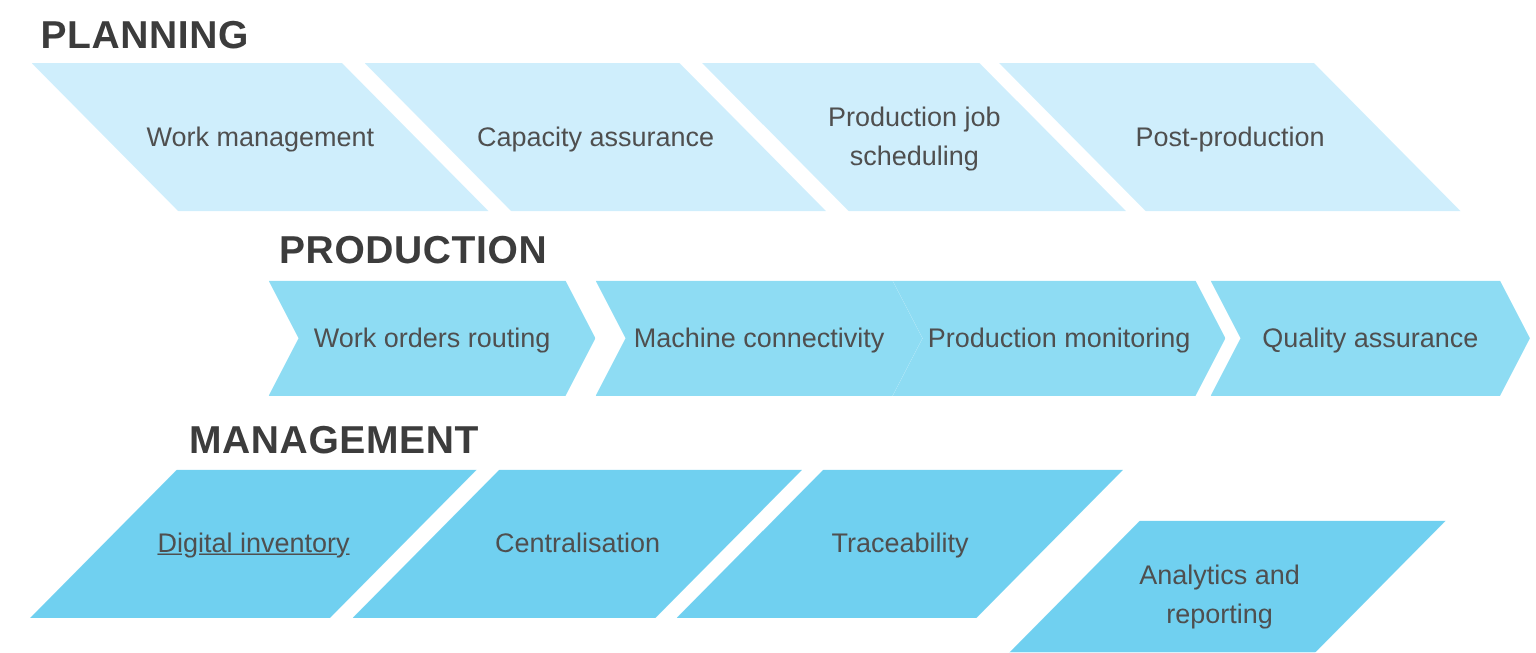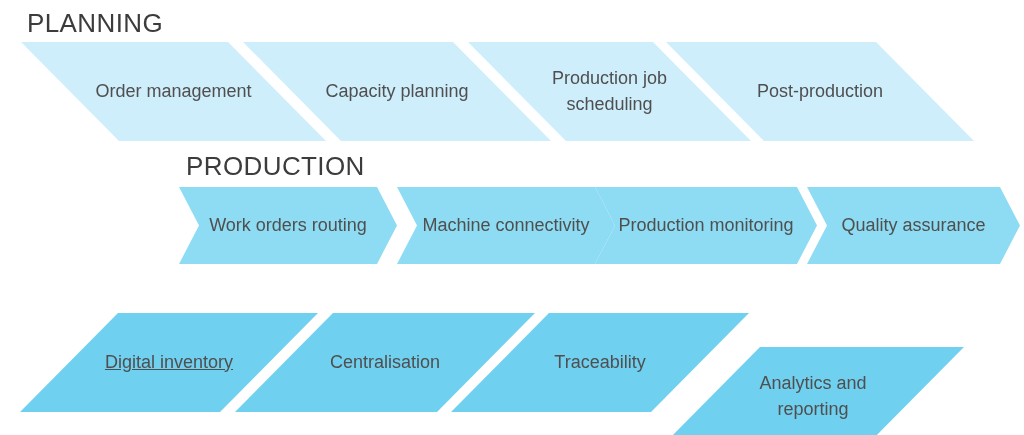--- a/index.html
+++ b/index.html
@@ -13,21 +13,21 @@
   html,body{margin:0;padding:0;background:var(--background);}
   .canvas{
     position:relative;
     width:1024px;height:435px;
     background:var(--background);
     overflow:hidden;
     font-family:"Liberation Sans","DejaVu Sans",sans-serif;
   }
   .heading{
     position:absolute;
-    font-size:26px;font-weight:400;
+    font-size:26px;font-weight:700;
     color:var(--heading-text);
     letter-spacing:.4px;
     line-height:1.1;
     white-space:nowrap;
   }
   .shape{
     position:absolute;
     display:flex;flex-direction:column;
     align-items:center;justify-content:center;
     text-align:center;
@@ -65,24 +65,24 @@
   .h-management{left:126px;top:279px;}
 </style>
 </head>
 <body>
 
 <div class="canvas">
 
   <div class="heading h-planning">PLANNING</div>
 
   <div class="shape band1 p1">
-    <span>Order management</span>
+    <span>Work management</span>
   </div>
   <div class="shape band1 p2">
-    <span>Capacity planning</span>
+    <span>Capacity assurance</span>
   </div>
   <div class="shape band1 p3">
     <span>Production job</span>
     <span>scheduling</span>
   </div>
   <div class="shape band1 p4">
     <span>Post-production</span>
   </div>
 
   <div class="heading h-production">PRODUCTION</div>
@@ -93,20 +93,21 @@
   <div class="shape band2 c2">
     <span>Machine connectivity</span>
   </div>
   <div class="shape band2 c3">
     <span>Production monitoring</span>
   </div>
   <div class="shape band2 c4">
     <span>Quality assurance</span>
   </div>
 
+  <div class="heading h-management">MANAGEMENT</div>
 
   <div class="shape band3 m1">
     <span>Digital inventory</span>
   </div>
   <div class="shape band3 m2">
     <span>Centralisation</span>
   </div>
   <div class="shape band3 m3">
     <span>Traceability</span>
   </div>

